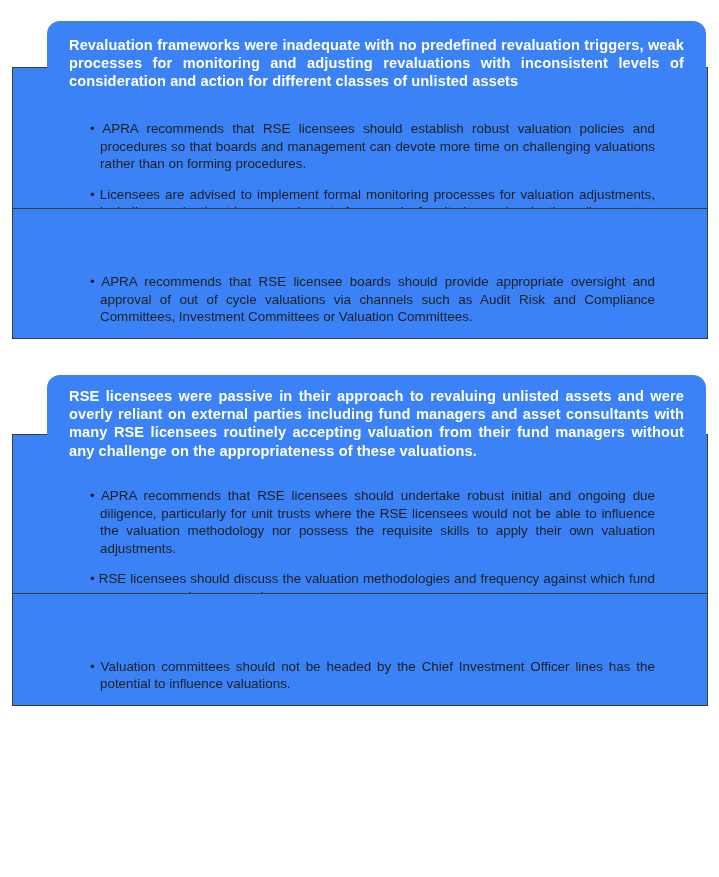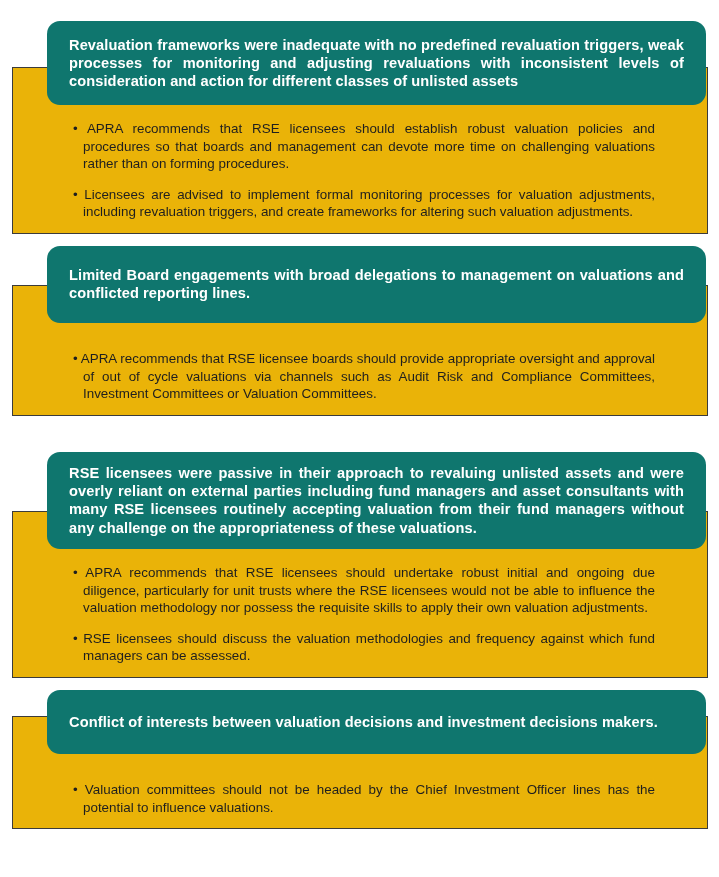--- a/index.html
+++ b/index.html
@@ -11,21 +11,21 @@
   body { height: 877px; overflow: hidden; }
   .page { padding: 21px 11px 0 12px; }
 
   .card { position: relative; margin-bottom: 12px; }
 
   .banner {
     position: relative;
     z-index: 2;
     margin-left: 35px;
     margin-right: 2px;
-    background: #0f766e;
+    background: #3b82f6;
     color: #ffffff;
     border-radius: 13px;
     padding: 12px 22px;
     display: flex;
     align-items: center;
   }
   .banner p {
     font-weight: 700;
     font-size: 14.6px;
     line-height: 18.3px;
@@ -35,22 +35,22 @@
   .banner.s1 { min-height: 84px; }
   .banner.s2 { min-height: 77px; }
   .banner.s3 { min-height: 88px; margin-top: 36px; }
   .banner.s4 { min-height: 64px; }
 
   .box {
     position: relative;
     z-index: 1;
     margin-top: -38px;
     border: 1.5px solid #3b3b3b;
-    background: #eab308;
-    padding: 52px 52px 12px 60px;
+    background: #3b82f6;
+    padding: 52px 52px 12px 77px;
   }
   .bullet {
     padding-left: 10px;
     text-indent: -10px;
     font-size: 13.4px;
     line-height: 17.6px;
     color: #1f1f1f;
     text-align: justify;
     margin-bottom: 13px;
   }
@@ -66,40 +66,34 @@
     <div class="banner s1">
       <p>Revaluation frameworks were inadequate with no predefined revaluation triggers, weak processes for monitoring and adjusting revaluations with inconsistent levels of consideration and action for different classes of unlisted assets</p>
     </div>
     <div class="box">
       <div class="bullet"><span class="dot">• </span><span>APRA recommends that RSE licensees should establish robust valuation policies and procedures so that boards and management can devote more time on challenging valuations rather than on forming procedures.</span></div>
       <div class="bullet"><span class="dot">• </span><span>Licensees are advised to implement formal monitoring processes for valuation adjustments, including revaluation triggers, and create frameworks for altering such valuation adjustments.</span></div>
     </div>
   </section>
 
   <section class="card">
-    <div class="banner s2">
-      <p>Limited Board engagements with broad delegations to management on valuations and conflicted reporting lines.</p>
-    </div>
     <div class="box">
       <div class="bullet"><span class="dot">• </span><span>APRA recommends that RSE licensee boards should provide appropriate oversight and approval of out of cycle valuations via channels such as Audit Risk and Compliance Committees, Investment Committees or Valuation Committees.</span></div>
     </div>
   </section>
 
   <section class="card">
     <div class="banner s3">
       <p>RSE licensees were passive in their approach to revaluing unlisted assets and were overly reliant on external parties including fund managers and asset consultants with many RSE licensees routinely accepting valuation from their fund managers without any challenge on the appropriateness of these valuations.</p>
     </div>
     <div class="box">
       <div class="bullet"><span class="dot">• </span><span>APRA recommends that RSE licensees should undertake robust initial and ongoing due diligence, particularly for unit trusts where the RSE licensees would not be able to influence the valuation methodology nor possess the requisite skills to apply their own valuation adjustments.</span></div>
       <div class="bullet"><span class="dot">• </span><span>RSE licensees should discuss the valuation methodologies and frequency against which fund managers can be assessed.</span></div>
     </div>
   </section>
 
   <section class="card">
-    <div class="banner s4">
-      <p>Conflict of interests between valuation decisions and investment decisions makers.</p>
-    </div>
     <div class="box">
       <div class="bullet"><span class="dot">• </span><span>Valuation committees should not be headed by the Chief Investment Officer lines has the potential to influence valuations.</span></div>
     </div>
   </section>
 
 </div>
 
 </body></html>

